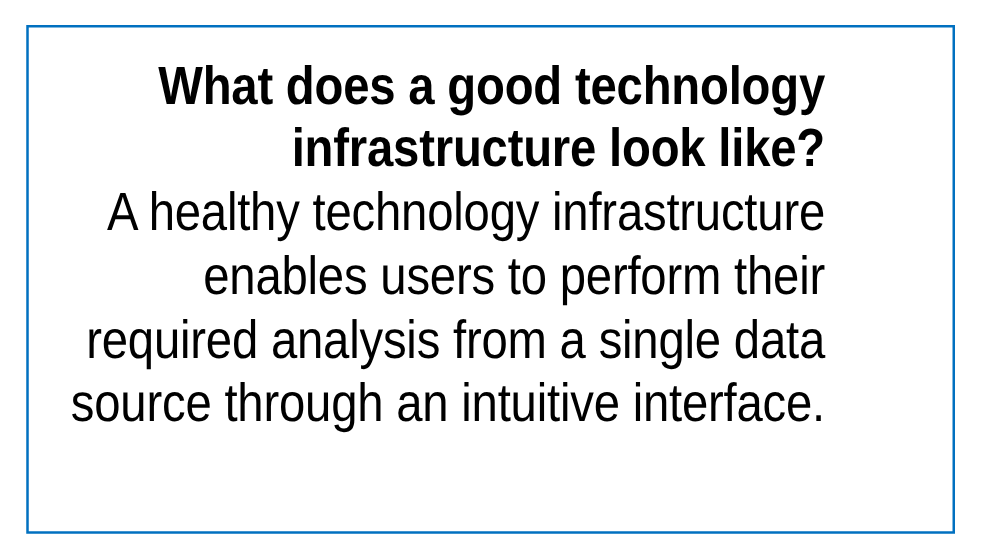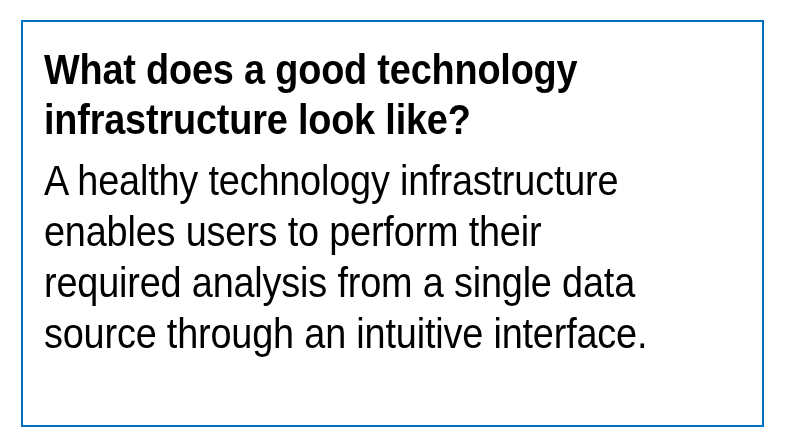--- a/index.html
+++ b/index.html
@@ -33,20 +33,21 @@
     box-sizing: border-box;
     background: #ffffff;
     border: 2px solid #0070c0;
   }
 
   #text-block {
     position: absolute;
     left: 21px;   
     top: 22px;
     width: 700px;
+    text-align: right;
   }
 
   .text-line {
     font-size: 43px;
     line-height: 51px;
     color: #000000;
     white-space: nowrap;
     letter-spacing: -0.2px;
     
     transform: scaleX(0.88);
@@ -57,21 +58,21 @@
     font-weight: 700;
     line-height: 50px;
   }
 
   .body-line {
     font-weight: 400;
   }
 
   
   #body-text {
-    margin-top: 11px;
+    margin-top: 1px;
   }
 </style>
 </head>
 <body>
 
 <div id="slide-canvas">
 
   <div id="callout-box" style="border-color: rgb(0, 112, 192); background: rgb(255, 255, 255);">
 
     <div id="text-block">

